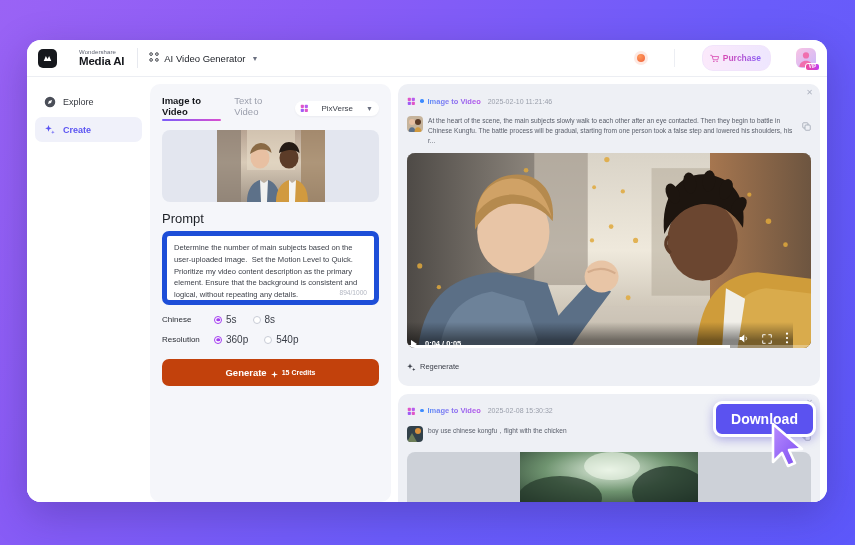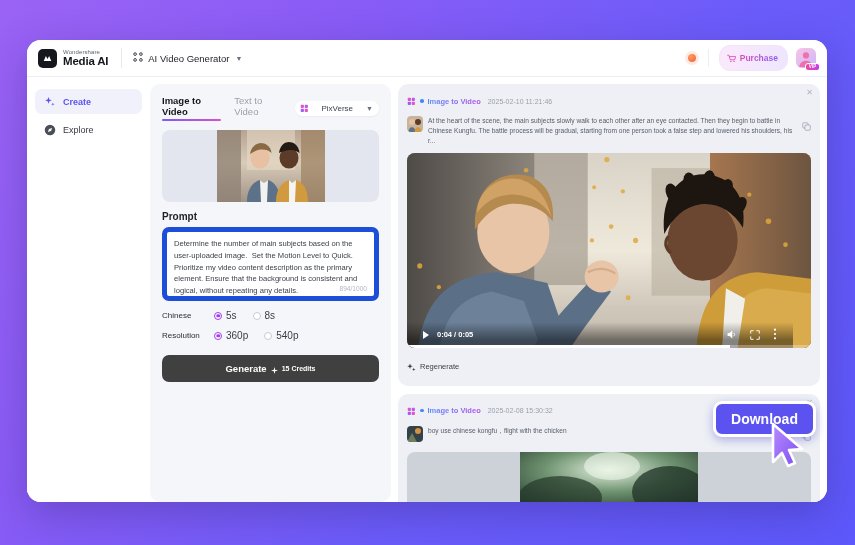--- a/index.html
+++ b/index.html
@@ -26,21 +26,21 @@
 
   
   .topbar {
     height: 37px;
     display: flex; align-items: center;
     border-bottom: 1px solid #eceef3;
     padding: 0 10px 0 11px;
     background: #fff;
     position: relative;
   }
-  .logo-wrap { display: flex; align-items: flex-end; gap: 6px; }
+  .logo-wrap { display: flex; align-items: flex-end; gap: 22px; }
   .logo-mark {
     width: 19px; height: 19px; border-radius: 5px;
     background: #16181d;
     display: flex; align-items: center; justify-content: center;
   }
   .logo-mark svg { display:block; }
   .logo-text { line-height: 1; }
   .logo-top { font-size: 6px; color: #5d6270; letter-spacing: .1px; display:block; }
   .logo-bottom { font-size: 11.5px; font-weight: bold; color: #15171c; display:block; letter-spacing:-.2px; margin-top:1px;}
 
@@ -48,21 +48,21 @@
     width: 1px; height: 20px; background: #e7e9ef; margin: 0 11px 0 13px;
   }
   .module-select {
     display: flex; align-items: center; gap: 5px;
     font-size: 9.5px; color: #22252c; cursor: pointer;
   }
   .grid-icon { display:block; }
   .chev { font-size: 7px; color: #6b7080; margin-left: 1px; }
 
   .topbar-right {
-    margin-left: auto; display: flex; align-items: center; gap: 0;
+    margin-left: auto; display: flex; align-items: center; gap: 17px;
   }
   .notif-dot {
     width: 8px; height: 8px; border-radius: 50%;
     background: radial-gradient(circle at 35% 30%, #ff9a5a, #f0603c);
     margin-right: 12px;
     box-shadow: 0 0 0 3px rgba(240,96,60,.14);
   }
   .vert-sep { width:1px; height:18px; background:#eceef3; margin-right:10px; }
   .purchase-btn {
     display: flex; align-items: center; gap: 4px;
@@ -139,21 +139,21 @@
 
   .thumb-box {
     margin-top: 9px;
     height: 72px; border-radius: 8px;
     background: #e3e6ef;
     display:flex; align-items:center; justify-content:center;
     overflow:hidden;
   }
   .thumb-img { height: 100%; width: 108px; display:block; }
 
-  .field-label { font-size: 10px; color: #1d2026; font-weight: bold; margin: 9px 0 5px 0; }
+  .field-label { font-size: 13px; color: #1d2026; font-weight: normal; margin: 9px 0 5px 0; }
   .prompt-box {
     background:#fff; border:5px solid #1d4ed8; border-radius:7px;
     padding: 6px 7px 3px 7px; height: 74px; position: relative;
   }
   .prompt-text {
     font-size: 7.6px; line-height: 1.55; color: #3a3e47;
     white-space: pre-wrap;
   }
   .char-count {
     position:absolute; right: 7px; bottom: 4px;
@@ -172,21 +172,21 @@
   .radio.on::after {
     content:""; position:absolute; left:50%; top:50%;
     transform:translate(-50%,-50%);
     width:3.5px; height:3.5px; border-radius:50%; background:#a23df0;
   }
   .radio-label { font-size: 10px; color: #3a3e47; }
 
   .generate-btn {
     margin-top: 14px;
     height: 27px; border-radius: 7px;
-    background: #404040;
+    background: #c2410c;
     display:flex; align-items:center; justify-content:center; gap:4px;
     cursor:pointer;
   }
   .generate-btn .g-label { color:#fff; font-size:9.5px; font-weight:bold; }
   .generate-btn .g-credits { color:#fff; font-size:7px; font-weight:bold; }
 
   
   .right-panel {
     flex: 1; padding: 7px 7px 0 0;
     overflow: hidden;
@@ -221,21 +221,21 @@
     border-radius: 8px; overflow:hidden;
     background:#0c0d10; position: relative;
     height: 195px;
   }
   .video-frame.small { height: 60px; background:#cdd1d8; display:flex; justify-content:center; }
   .video-img { width: 100%; height: 100%; display:block; }
   .video-inner-small { width: 178px; height:100%; }
 
   .video-controls {
     position:absolute; left:0; right:18px; bottom:0; height: 26px;
-    display:flex; align-items:center; padding: 0 16px;
+    display:flex; align-items:flex-end; padding: 0 4px;
     background: linear-gradient(180deg, rgba(0,0,0,0) 0%, rgba(0,0,0,.45) 70%);
   }
   .play-tri {
     width:0; height:0; border-left:6px solid #fff;
     border-top:4px solid transparent; border-bottom:4px solid transparent;
     cursor:pointer;
   }
   .time-text { font-size:7.5px; color:#fff; margin-left:8px; font-weight:bold; }
   .ctrl-right { margin-left:auto; display:flex; align-items:center; gap:13px; }
   .progress-track {
@@ -323,38 +323,38 @@
         </div>
         <div class="vip-badge">VIP</div>
       </div>
     </div>
   </div>
 
   <div class="body-split">
 
     <div class="sidebar">
 
+      <div class="side-item">
+        <span class="side-icon">
+          <svg width="12" height="12" viewBox="0 0 16 16">
+            <circle cx="8" cy="8" r="7" fill="#4a4e58"></circle>
+            <path d="M10.8 5.2 L6.6 6.8 L5.2 10.8 L9.4 9.2 Z" fill="#fff"></path>
+          </svg>
+        </span>
+        <span>Explore</span>
+      </div>
+
       <div class="side-item active">
         <span class="side-icon">
           <svg width="12" height="12" viewBox="0 0 16 16">
             <path d="M6 1.4 L7.2 4.6 L10.4 5.8 L7.2 7 L6 10.2 L4.8 7 L1.6 5.8 L4.8 4.6 Z" fill="#5b54f2"></path>
             <path d="M11.8 8.6 L12.5 10.3 L14.2 11 L12.5 11.7 L11.8 13.4 L11.1 11.7 L9.4 11 L11.1 10.3 Z" fill="#7e79f5"></path>
           </svg>
         </span>
         <span>Create</span>
-      </div>
-
-      <div class="side-item">
-        <span class="side-icon">
-          <svg width="12" height="12" viewBox="0 0 16 16">
-            <circle cx="8" cy="8" r="7" fill="#4a4e58"></circle>
-            <path d="M10.8 5.2 L6.6 6.8 L5.2 10.8 L9.4 9.2 Z" fill="#fff"></path>
-          </svg>
-        </span>
-        <span>Explore</span>
       </div>
     </div>
 
     <div class="center-panel">
       <div class="center-card">
 
         <div class="tabs-row">
           <div class="tab active">Image to Video</div>
           <div class="tab">Text to Video</div>
           <div class="model-select">

